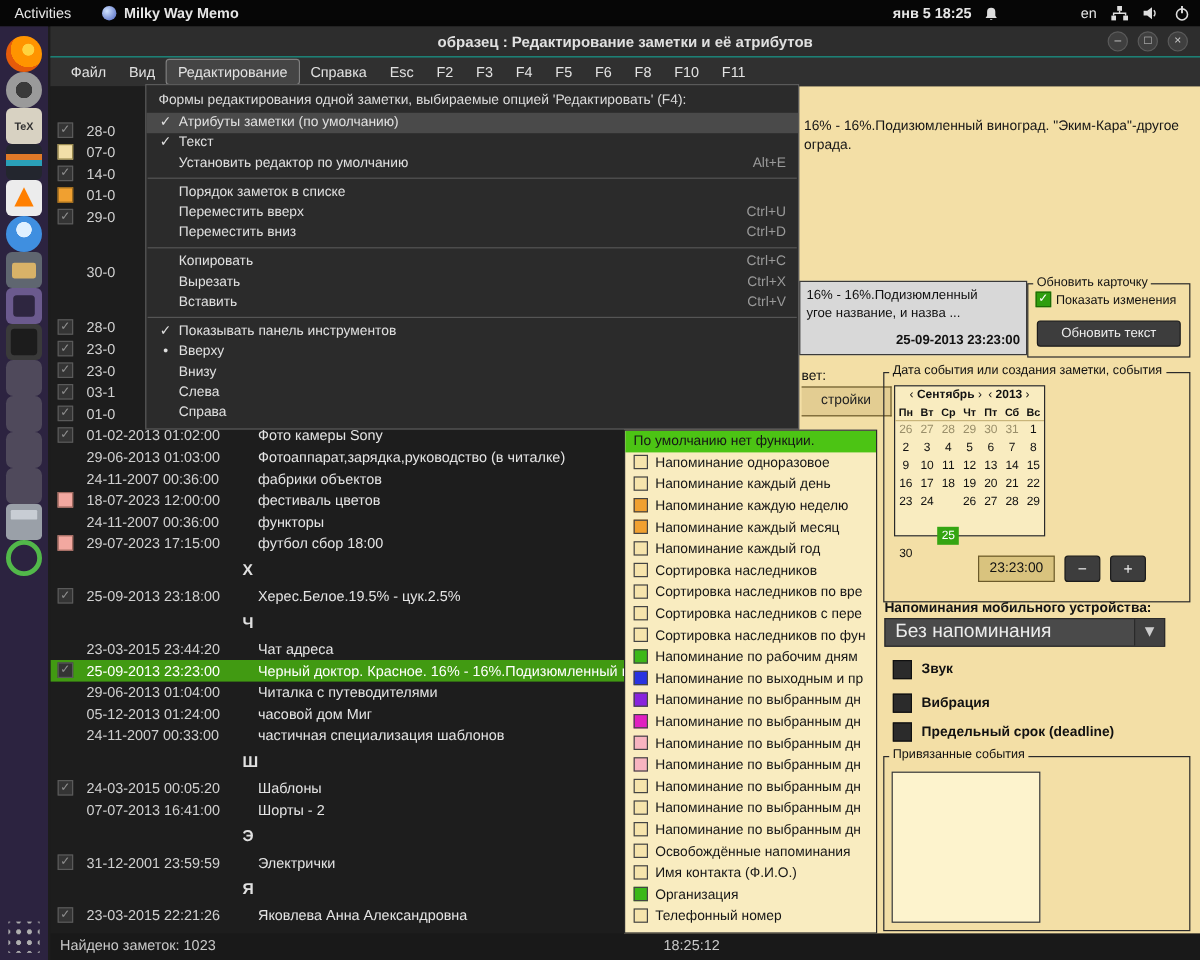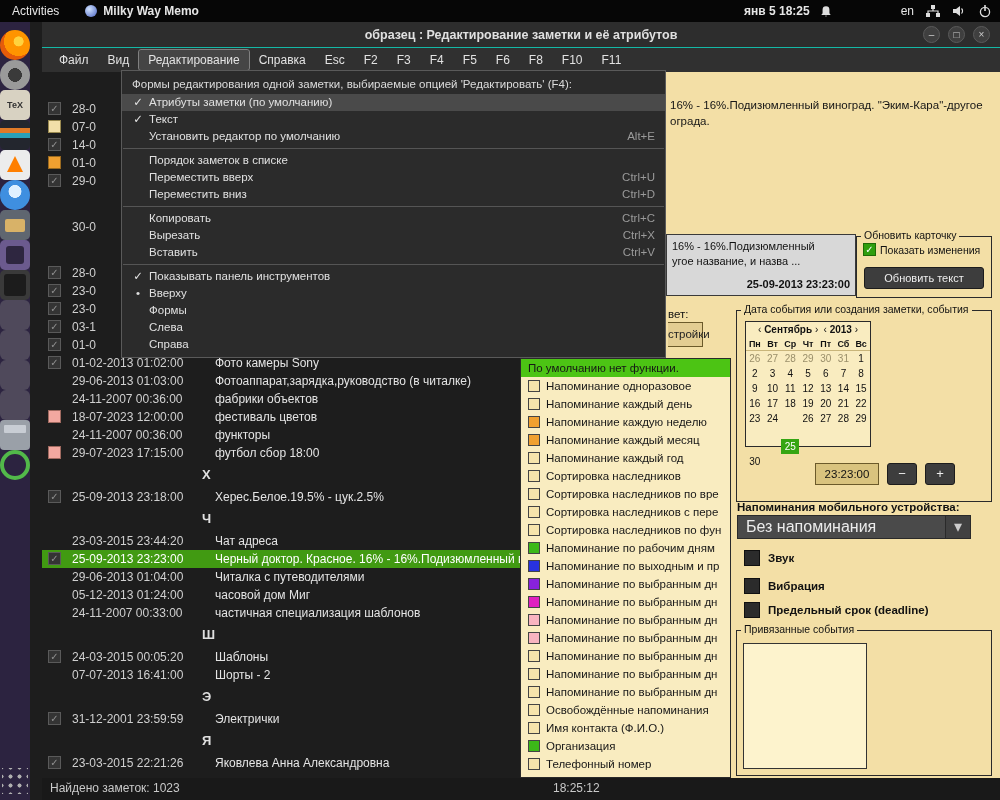--- a/index.html
+++ b/index.html
@@ -9,21 +9,21 @@
   
   .topbar{position:absolute;left:0;top:0;width:1000px;height:22px;background:#060606;color:#e6e6e6;
           font-size:12px;display:flex;align-items:center;}
   .tb-activities{margin-left:12px;}
   .tb-app{display:flex;align-items:center;margin-left:26px;gap:6px;font-weight:bold;}
   .tb-appdot{width:12px;height:12px;border-radius:50%;background:radial-gradient(circle at 35% 35%,#cfe2ff,#4a62c0);}
   .tb-clock{position:absolute;left:744px;top:0;height:22px;display:flex;align-items:center;gap:10px;font-weight:bold;}
   .tb-right{position:absolute;right:8px;top:0;height:22px;display:flex;align-items:center;gap:12px;}
 
   
-  .dock{position:absolute;left:0;top:22px;width:30px;height:778px;background:#2c2340;display:flex;
+  .dock{position:absolute;left:0;top:22px;width:40px;height:778px;background:#2c2340;display:flex;
         flex-direction:column;align-items:center;padding:8px 0 6px 0;box-sizing:border-box;}
   .dock-icon{width:30px;height:30px;flex:0 0 auto;}
   .dk-firefox{border-radius:50%;background:radial-gradient(circle at 62% 38%,#ffd23e 0 18%,#ff9400 20% 55%,#e55b0a 56% 100%);}
   .dk-settings{border-radius:50%;background:radial-gradient(circle,#3a3a3a 0 32%,#9a9a9a 33% 100%);}
   .dk-tex{border-radius:5px;background:#d8d2c2;color:#333;font-size:9px;line-height:30px;text-align:center;font-weight:bold;}
   .dk-videos{border-radius:5px;background:linear-gradient(180deg,#23262e 0 28%,#e07a28 28% 44%,#2aa0b8 44% 60%,#23262e 60% 100%);}
   .dk-vlc{border-radius:5px;background:#ececec;position:relative;}
   .dk-vlc::after{content:"";position:absolute;left:7px;top:6px;border-left:8px solid transparent;border-right:8px solid transparent;border-bottom:16px solid #ff7f00;}
   .dk-browser{border-radius:50%;background:radial-gradient(circle at 50% 38%,#dff0ff 0 26%,#3f8fe0 28% 100%);}
   .dk-files{border-radius:5px;background:#5f6670;position:relative;}
@@ -75,21 +75,21 @@
   .card .ts{position:absolute;right:5px;bottom:3px;font-weight:bold;}
   .fbox{position:absolute;border:1px solid #2a2a2a;box-sizing:border-box;}
   .fbox .legend{position:absolute;top:-8px;left:4px;background:#f3dfa6;padding:0 3px;font-size:10.5px;color:#111;white-space:nowrap;}
   .update-box{left:856px;top:236px;width:136px;height:62px;}
   .chkline{position:absolute;left:6px;top:6px;display:flex;gap:4px;font-size:10.5px;color:#111;align-items:center;white-space:nowrap;}
   .grncheck{width:13px;height:13px;background:#2f9e0e;border:1px solid #1d6a06;color:#fff;font-size:10px;line-height:12px;
             text-align:center;box-sizing:border-box;flex:0 0 auto;}
   .btn-dark{position:absolute;background:#3d3d3d;border:1px solid #1c1c1c;color:#eee;text-align:center;border-radius:3px;box-sizing:border-box;}
   .upd-btn{left:7px;top:30px;width:120px;height:22px;font-size:11px;line-height:20px;}
   .frag-label{position:absolute;left:668px;top:308px;font-size:11.5px;color:#111;}
-  .frag-btn{position:absolute;left:668px;top:322px;width:35px;height:25px;background:#e3cd92;border:1px solid #6b5a2a;
+  .frag-btn{position:absolute;left:668px;top:322px;width:75px;height:25px;background:#e3cd92;border:1px solid #6b5a2a;
             border-left:none;color:#222;font-size:11.5px;line-height:23px;text-align:center;box-sizing:border-box;}
 
   
   .funclist{position:absolute;left:520px;top:358px;width:211px;height:420px;background:#f9ecc0;border:1px solid #2a2a2a;
             box-sizing:border-box;overflow:hidden;}
   .frow{height:18px;line-height:18px;font-size:11.5px;color:#161616;padding-left:7px;white-space:nowrap;overflow:hidden;}
   .frow.fsel{background:#4cc414;}
   .fic{display:inline-block;width:12px;height:12px;border:1px solid #444;vertical-align:middle;margin:-2px 6px 0 0;box-sizing:border-box;}
   .fic-cream{background:#f6e4ac;}.fic-orange{background:#f0a030;}.fic-green{background:#3cb818;}
   .fic-blue{background:#2832e0;}.fic-violet{background:#8822dd;}.fic-magenta{background:#e020c0;}.fic-pink{background:#f8b4c0;}
@@ -523,18 +523,18 @@
       <div class="m-item"><span>Порядок заметок в списке</span></div>
       <div class="m-item"><span>Переместить вверх</span><span class="sc">Ctrl+U</span></div>
       <div class="m-item"><span>Переместить вниз</span><span class="sc">Ctrl+D</span></div>
       <div class="m-sep"></div>
       <div class="m-item"><span>Копировать</span><span class="sc">Ctrl+C</span></div>
       <div class="m-item"><span>Вырезать</span><span class="sc">Ctrl+X</span></div>
       <div class="m-item"><span>Вставить</span><span class="sc">Ctrl+V</span></div>
       <div class="m-sep"></div>
       <div class="m-item"><span class="mark">✓</span><span>Показывать панель инструментов</span></div>
       <div class="m-item"><span class="mark">•</span><span>Вверху</span></div>
-      <div class="m-item"><span>Формы</span></div>
+      <div class="m-item"><span>Внизу</span></div>
       <div class="m-item"><span>Слева</span></div>
       <div class="m-item"><span>Справа</span></div>
     </div>
 
 </div>
 
 </body></html>

